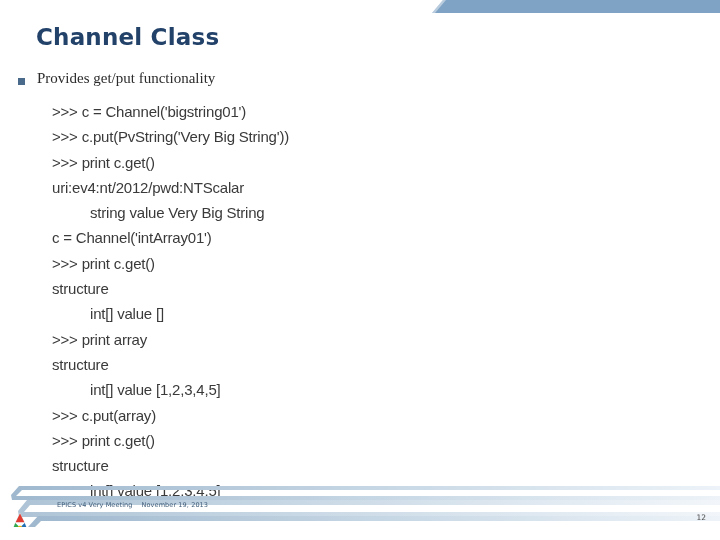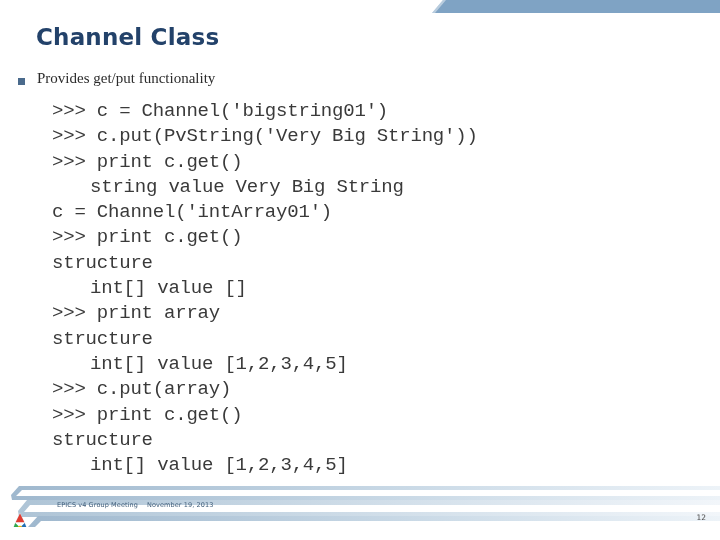--- a/index.html
+++ b/index.html
@@ -79,22 +79,22 @@
   }
 
   
   .code-block {
     position: absolute;
     left: 52px;
     top: 99px;
     width: 640px;
   }
   .code-line {
-    font-family: Liberation Mono, monospace;
-    font-size: 19px;
+    font-family: Liberation Sans, sans-serif;
+    font-size: 15px;
     line-height: 25.3px;
     color: #3A3A3A;
     white-space: pre;
     letter-spacing: -0.2px;
   }
   .code-line.indent {
     padding-left: 38px;
   }
 
   
@@ -159,20 +159,21 @@
 
   <div class="bullet-row">
     <span class="bullet-mark"></span>
     <span class="bullet-text">Provides get/put functionality</span>
   </div>
 
   <div class="code-block">
     <div class="code-line">&gt;&gt;&gt; c = Channel('bigstring01')</div>
     <div class="code-line">&gt;&gt;&gt; c.put(PvString('Very Big String'))</div>
     <div class="code-line">&gt;&gt;&gt; print c.get()</div>
+    <div class="code-line">uri:ev4:nt/2012/pwd:NTScalar</div>
     <div class="code-line indent">string value Very Big String</div>
     <div class="code-line">c = Channel('intArray01')</div>
     <div class="code-line">&gt;&gt;&gt; print c.get()</div>
     <div class="code-line">structure</div>
     <div class="code-line indent">int[] value []</div>
     <div class="code-line">&gt;&gt;&gt; print array</div>
     <div class="code-line">structure</div>
     <div class="code-line indent">int[] value [1,2,3,4,5]</div>
     <div class="code-line">&gt;&gt;&gt; c.put(array)</div>
     <div class="code-line">&gt;&gt;&gt; print c.get()</div>
@@ -202,18 +203,18 @@
 
   <svg class="logo" viewBox="0 0 24 23">
     <polygon points="12,2 4,20 20,20" fill="none" stroke="#D8DEE4" stroke-width="0.6"></polygon>
     <polygon points="12,2.5 7.6,11.2 16.4,11.2" fill="#E03C31"></polygon>
     <polygon points="7.2,12.0 4.6,19.3 11.0,15.6" fill="#2FA84F"></polygon>
     <polygon points="16.8,12.0 19.4,19.3 13.0,15.6" fill="#1F6FB5"></polygon>
     <polygon points="8.4,16.6 12,14.6 15.6,16.6 12,18.8" fill="#F2B705"></polygon>
   </svg>
 
   <div class="footer-text">
-    <span>EPICS v4 Group Meeting</span><span class="sep"></span><span>November 19, 2013</span>
+    <span>EPICS v4 Very Meeting</span><span class="sep"></span><span>November 19, 2013</span>
   </div>
 
   <div class="page-number">12</div>
 
 </div>
 
 </body></html>

